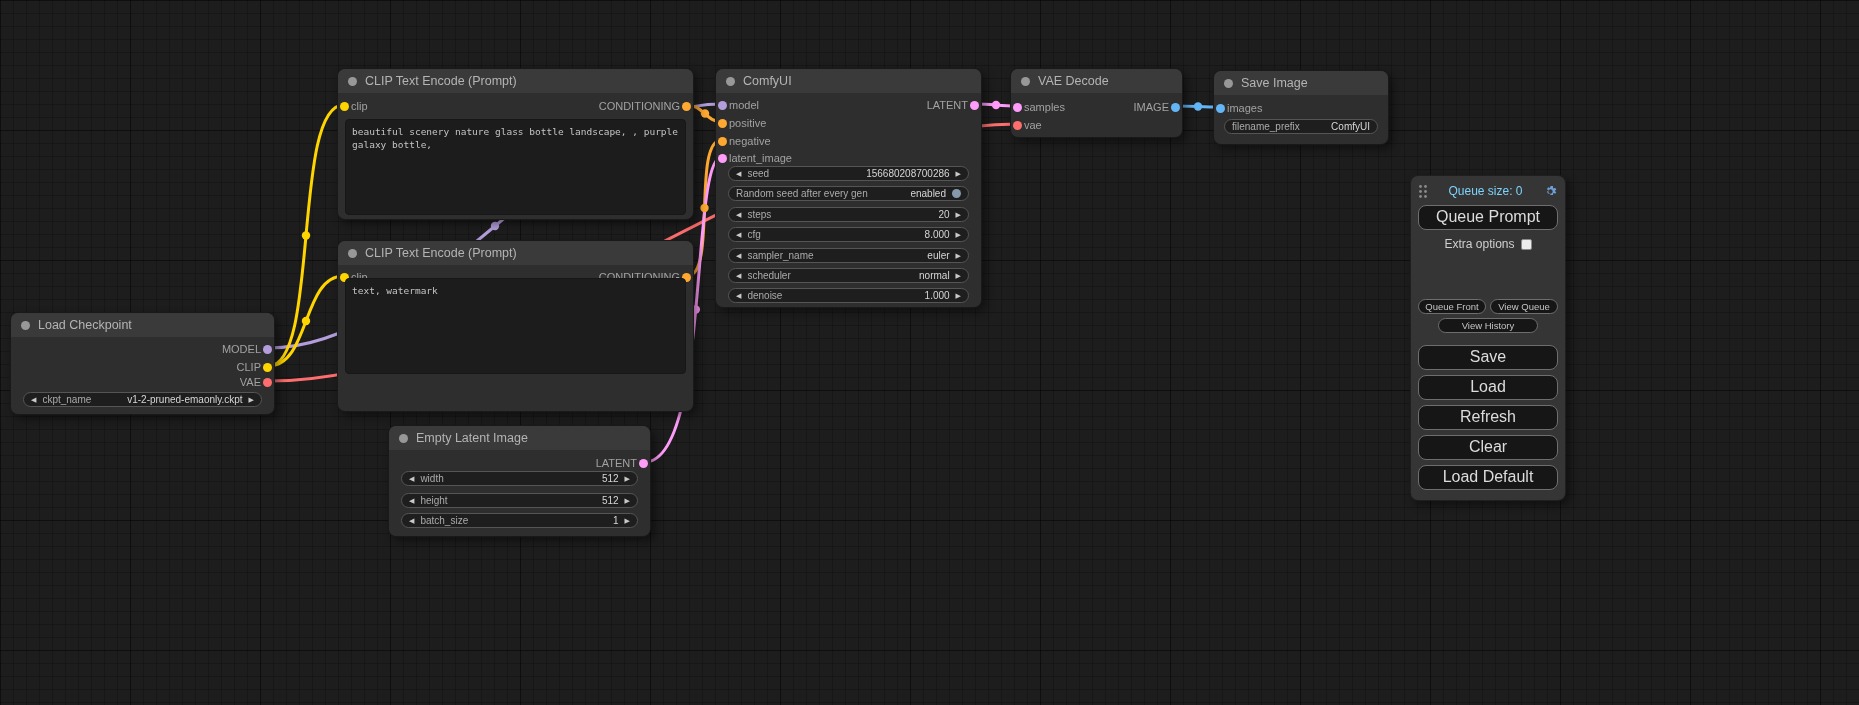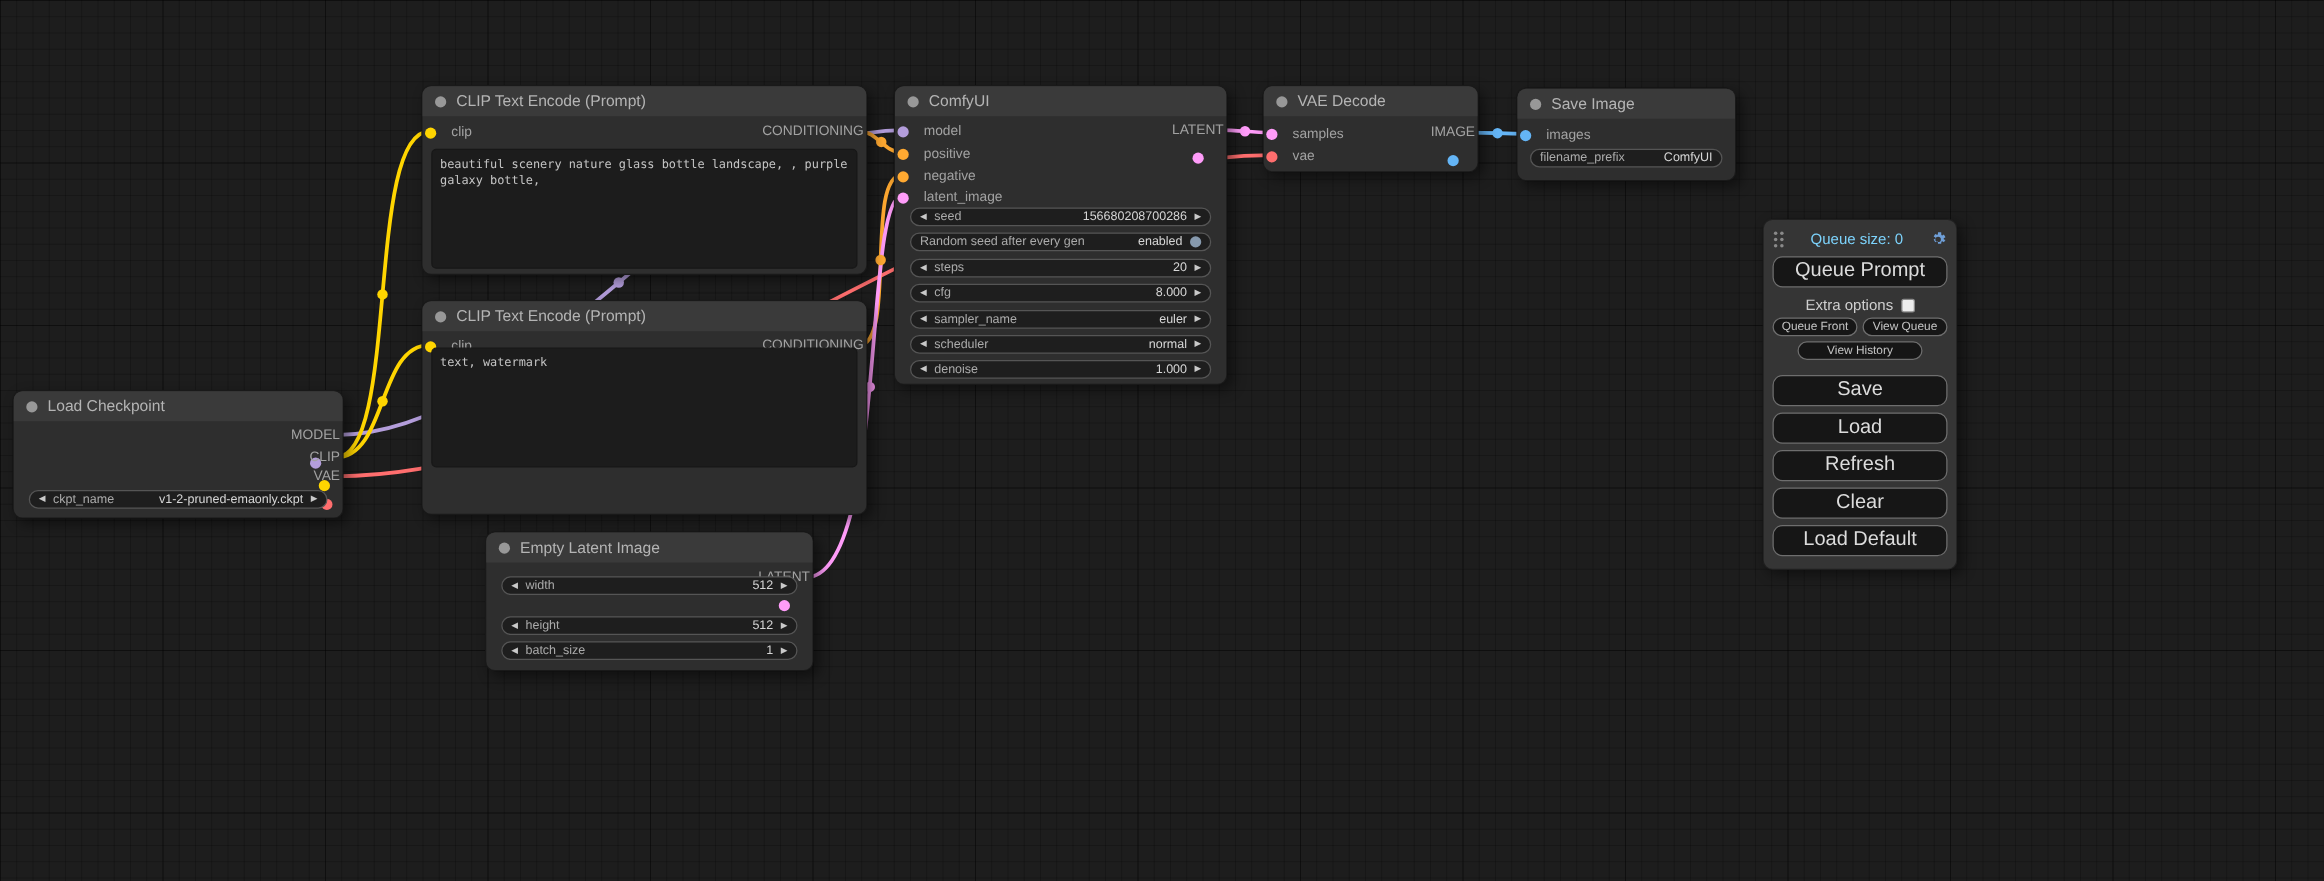--- a/index.html
+++ b/index.html
@@ -25,24 +25,24 @@
     border:1px solid rgba(0,0,0,0.45);
     box-shadow:4px 4px 10px rgba(0,0,0,0.45);
   }
   .node-title {
     height:24px; background:#3a3a3a; border-radius:7px 7px 0 0;
     display:flex; align-items:center; gap:8px; padding:0 10px;
     color:#b4b4b4; font-size:12.5px; white-space:nowrap; overflow:hidden;
   }
   .collapse-dot { width:9px; height:9px; border-radius:50%; background:#989898; flex:0 0 auto; }
 
-  .slot { position:absolute; display:flex; align-items:center; gap:12px; height:14px;
+  .slot { position:absolute; display:flex; align-items:center; gap:2px; height:14px;
           color:#a2a2a2; font-size:11px; white-space:nowrap; }
   .slot.in  { left:2px; }
-  .slot.out { right:2px;flex-direction:column; }
+  .slot.out { right:2px; }
   .dot { width:9px; height:9px; border-radius:50%; flex:0 0 auto; }
   .c-model        { background:#B39DDB; }
   .c-clip         { background:#FFD500; }
   .c-vae          { background:#FF6E6E; }
   .c-conditioning { background:#FFA931; }
   .c-latent       { background:#FF9CF9; }
   .c-image        { background:#64B5F6; }
 
   .widget {
     position:absolute; left:12px; right:12px; height:15px;
@@ -76,21 +76,21 @@
   .queue-size { flex:1; text-align:center; color:#7dd3fc; }
   .gear { display:flex; align-items:center; cursor:pointer; }
   button { font-family:inherit; cursor:pointer; }
   .btn-big {
     display:block; width:100%; margin-top:5px; padding:2px 0 3px;
     background:#161616; border:1px solid #6e6e6e; border-radius:8px;
     color:#dcdcdc; font-size:16px; text-align:center;
   }
   .btn-small {
     background:#161616; border:1px solid #6e6e6e; border-radius:8px;
-    color:#c4c4c4; font-size:9.5px; padding:1px 0; text-align:center;
+    color:#c4c4c4; font-size:9.5px; padding:1px 0; text-align:center;margin-top:45px;
   }
   .extra-row { display:flex; align-items:center; justify-content:center; gap:6px;
                font-size:12px; margin:7px 0 3px; }
   .checkbox { width:11px; height:11px; background:#ececec; border:1px solid #8b8b8b;
               border-radius:2px; flex:0 0 auto; }
   .small-row { display:flex; gap:4px; margin-top:2px; }
   .small-row .btn-small { flex:1; }
   .view-history { display:block; width:72%; margin:4px auto 2px; }
   .btn-save-group { margin-top:12px; }
 </style>
@@ -179,21 +179,21 @@
 
   <div class="node" style="left:388px;top:425px;width:263px;height:112px;">
     <div class="node-title">
       <span class="collapse-dot"></span>
       <span>Empty Latent Image</span>
     </div>
     <div class="slot out" style="top:30px;">
       <span>LATENT</span>
       <span class="dot c-latent"></span>
     </div>
-    <div class="widget" style="top:35px;">
+    <div class="widget" style="top:45px;">
       <span class="arrow"></span>
       <span class="wlabel">width</span>
       <span class="wvalue">512</span>
       <span class="arrow right"></span>
     </div>
     <div class="widget" style="top:67px;">
       <span class="arrow"></span>
       <span class="wlabel">height</span>
       <span class="wvalue">512</span>
       <span class="arrow right"></span>

